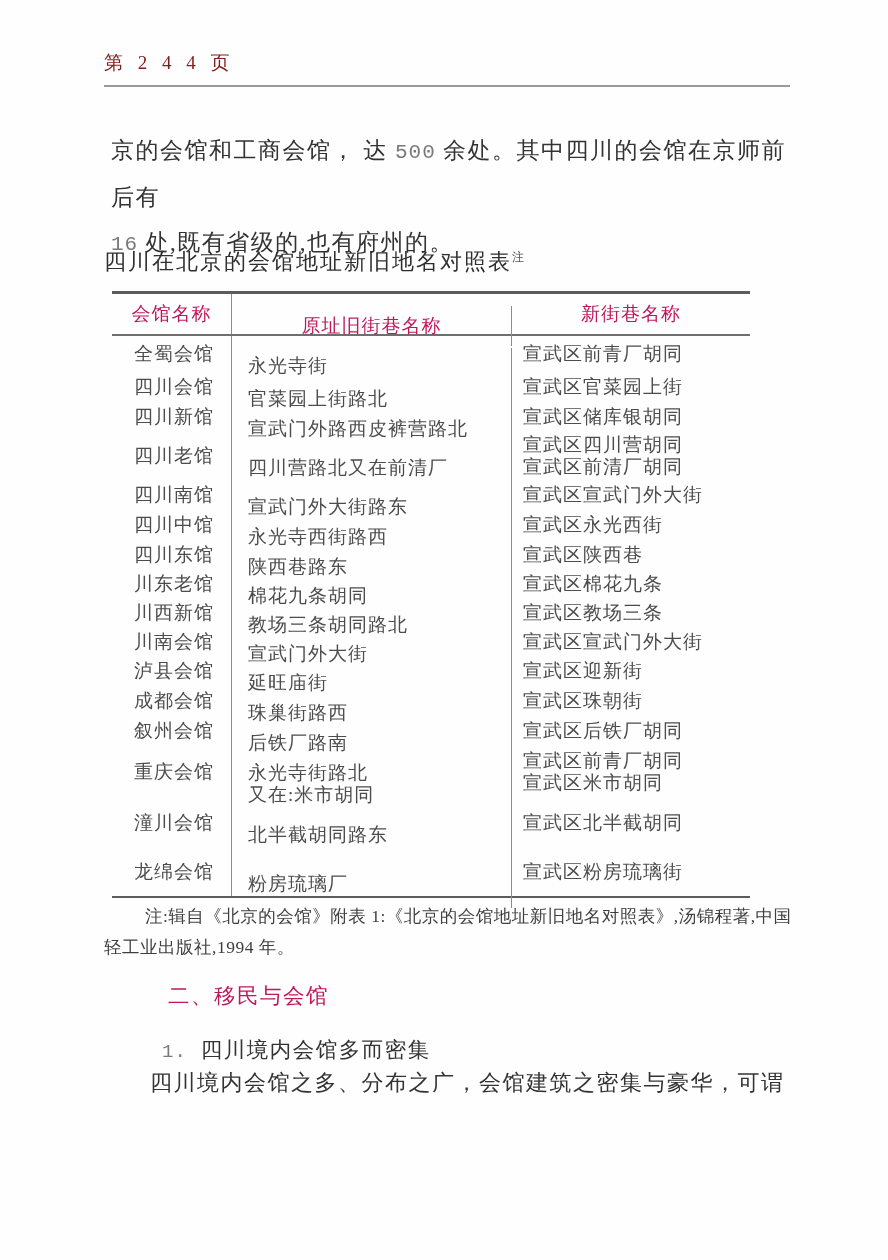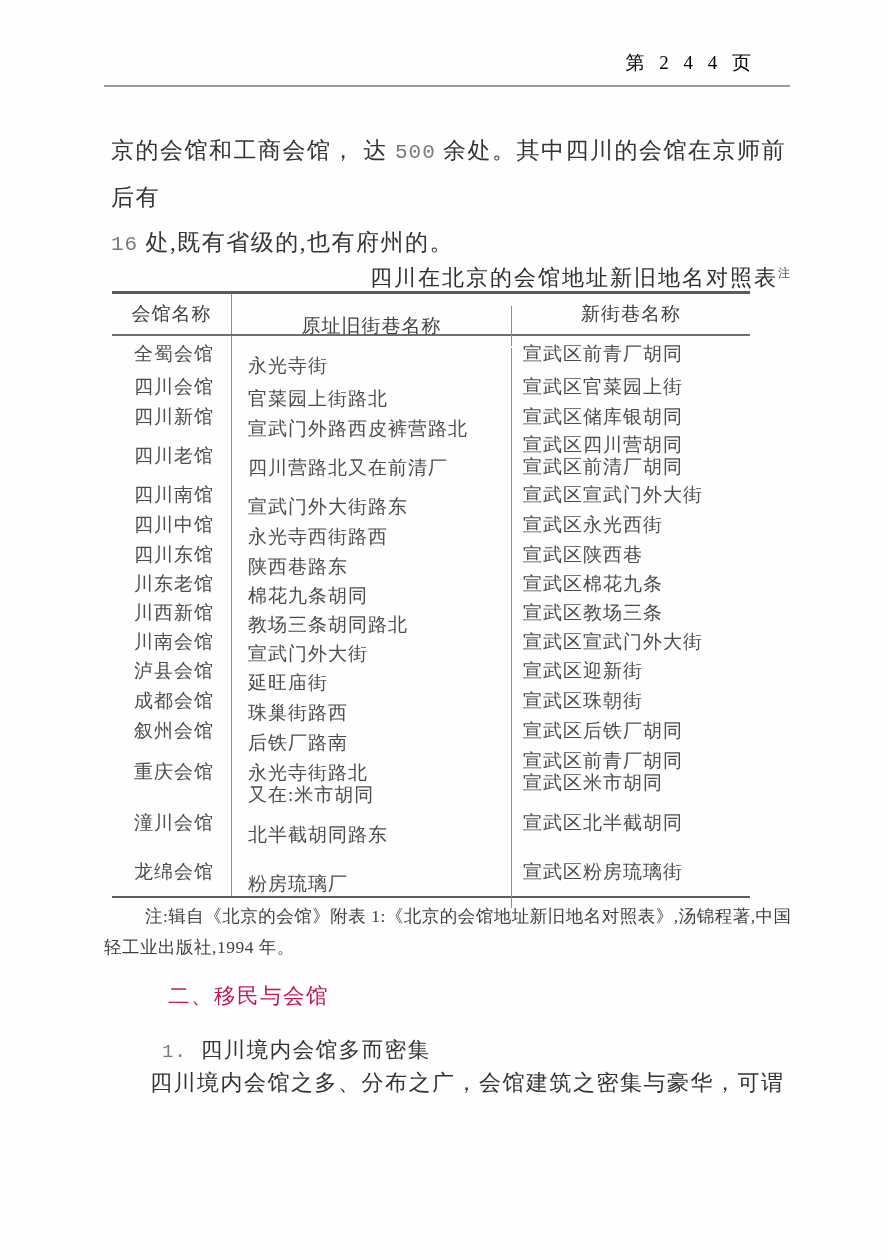--- a/index.html
+++ b/index.html
@@ -9,53 +9,52 @@
     font-family:"Liberation Serif","DejaVu Serif",serif;
     color:#3d3d3d;
     position:relative;
     overflow:hidden;
   }
   .page{position:absolute;inset:0;}
 
   
   .running-head{
     position:absolute;top:50px;left:104px;width:652px;
-    text-align:right;
-    font-size:19px;color:#000000;letter-spacing:5px;
+    font-size:19px;color:#7f1d1d;letter-spacing:5px;
   }
   .head-rule{
     position:absolute;top:85px;left:104px;width:686px;height:2px;
     background:#9b9b9b;
   }
 
   
   .intro{position:absolute;top:128px;left:111px;width:680px;
     font-size:23px;line-height:45px;letter-spacing:1.5px;color:#333;}
   .num{color:#7a7a7a;font-family:Liberation Mono, monospace;font-size:21px;letter-spacing:1px;}
 
   
   .table-title{
-    position:absolute;top:263px;left:104px;width:686px;
-    text-align:right;font-size:22px;color:#2f2f2f;letter-spacing:2px;
+    position:absolute;top:247px;left:104px;width:686px;
+    text-align:left;font-size:22px;color:#2f2f2f;letter-spacing:2px;
   }
   .table-title sup{font-size:12px;color:#555;letter-spacing:0;}
 
   
   .htable{
     position:absolute;top:291px;left:112px;width:638px;
     border-top:3px solid #5c5c5c;
     border-bottom:2px solid #5c5c5c;
     box-sizing:border-box;
     color:#4c4c4c;
   }
   .trow{display:flex;align-items:center;height:30px;}
   .thead-row{
     height:40px;
     border-bottom:2px solid #6f6f6f;
-    font-size:19px;color:#404040;
+    font-size:19px;color:#be185d;
   }
   .cell{display:flex;align-items:center;height:100%;box-sizing:border-box;
     font-size:19px;letter-spacing:1px;white-space:pre-line;line-height:22px;}
   .c1{width:120px;padding-left:22px;border-right:1px solid #8c8c8c;}
   .c2{width:280px;padding-left:16px;border-right:1px solid #8c8c8c;margin-top:24px;}
   .c3{flex:1;padding-left:11px;}
   .thead-row .cell{padding-left:0;justify-content:center;font-weight:bold;font-weight:normal;}
   .tbody .trow:nth-child(1){height:36px;}
   .tbody .trow:nth-child(4){height:48px;}
   .tbody .trow:nth-child(7),

